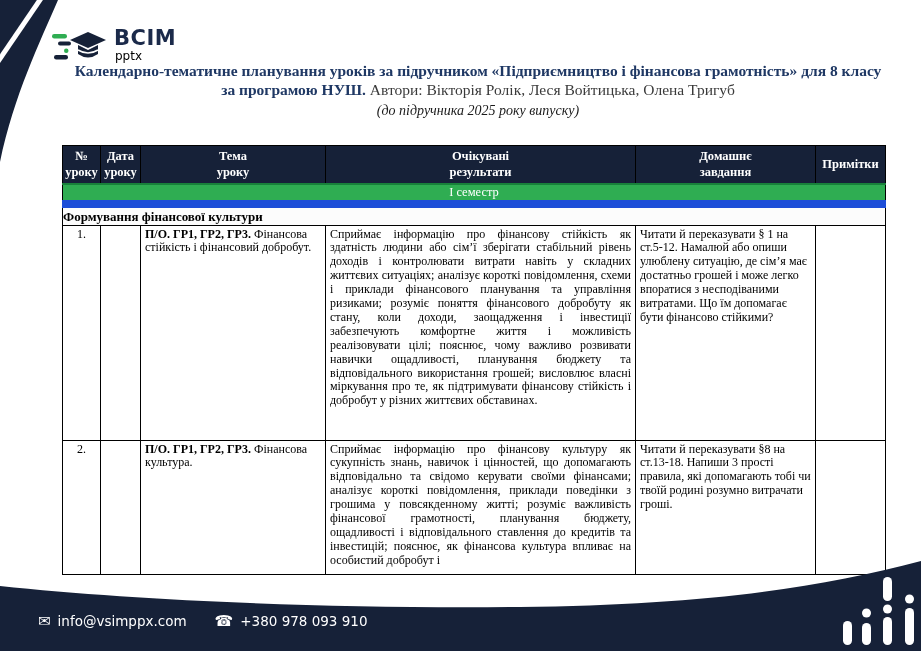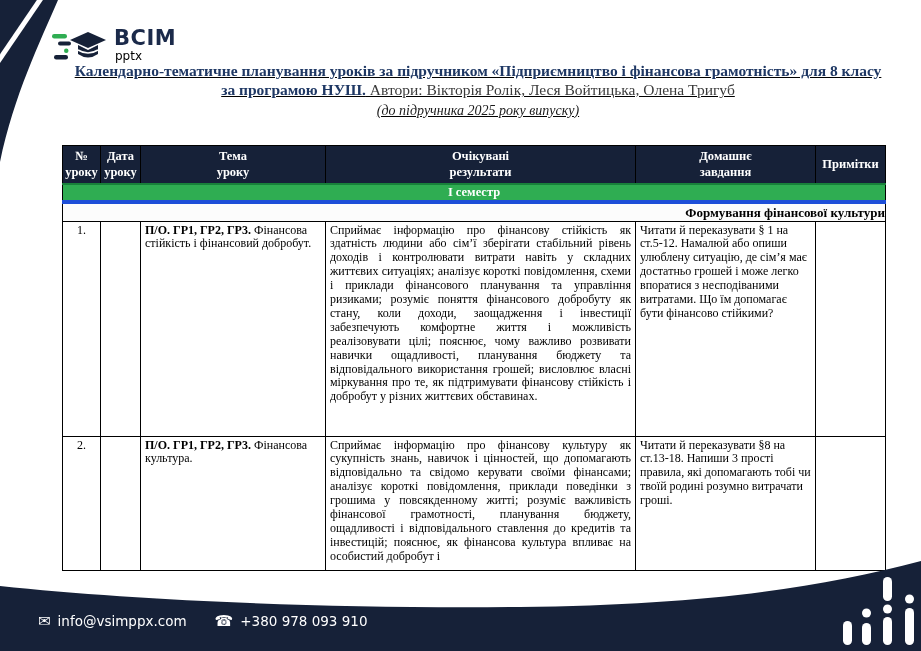--- a/index.html
+++ b/index.html
@@ -15,43 +15,43 @@
   #corner-tl { left:0; top:0; }
   #footer-band { left:0; bottom:0; }
 
   
   .logo { position:absolute; left:50px; top:23px; display:flex; align-items:center; gap:6px; }
   .logo-text { display:flex; flex-direction:column; line-height:1; }
   .logo-brand { font-family:"DejaVu Sans", sans-serif; font-weight:700; font-size:21px; color:#1b2a4a; letter-spacing:0.5px; }
   .logo-sub { font-family:"DejaVu Sans", sans-serif; font-size:12px; color:#000000; margin-top:1px; margin-left:1px; }
 
   
-  .title-block { position:absolute; left:70px; right:35px; top:61px; text-align:center;text-decoration:underline; }
+  .title-block { position:absolute; left:70px; right:35px; top:61px; text-align:center; }
   .title-main { font-size:15.5px; line-height:1.25; color:#1f3864; font-weight:700; }
   .title-main .authors { font-weight:400; color:#3a3a3a; }
   .title-edition { font-size:14px; font-style:italic; color:#1a1a1a; margin-top:3px; }
   .title-url { font-size:14px; font-style:italic; color:#1a1a1a; margin-top:1px; }
 
   
   .plan-table { position:absolute; left:62px; top:145px; width:823px;
     border-collapse:collapse; table-layout:fixed; }
   .plan-table th, .plan-table td { border:1px solid #000; }
   .plan-table th {
     background:#162138; color:#ffffff; font-weight:700; font-size:12.5px;
     text-align:center; vertical-align:middle; white-space:pre-line;
     height:37px; line-height:1.3; padding:2px;
   }
   .semester-row td {
-    background:#2fad52; color:#ffffff; font-weight:700; font-size:12.5px;
+    background:#2fad52; color:#ffffff; font-weight:400; font-size:12.5px;
     text-align:center; padding:0; height:15px; line-height:15px;
-    border-top:2px solid #18813a; border-bottom:4px solid #1d4ed8;margin-left:44px;
+    border-top:2px solid #18813a; border-bottom:8px solid #1d4ed8;margin-left:44px;
   }
   .section-row td {
     background:#fcfcfc; color:#000; font-weight:700; font-size:13px;
-    text-align:right; padding:0; height:17px; line-height:17px;
+    text-align:left; padding:0; height:17px; line-height:17px;
   }
   .plan-table td.body-cell { vertical-align:top; padding:2px 4px; font-size:12px; line-height:1.16; color:#000; background:#fff; }
   .row-1 td.body-cell { height:215px; }
   .row-2 td.body-cell { height:134px; }
   .num-cell { text-align:center; }
   .topic-bold { font-weight:700; }
   .results-text { text-align:justify; }
   .clip { overflow:hidden; height:128px; }
 
   

